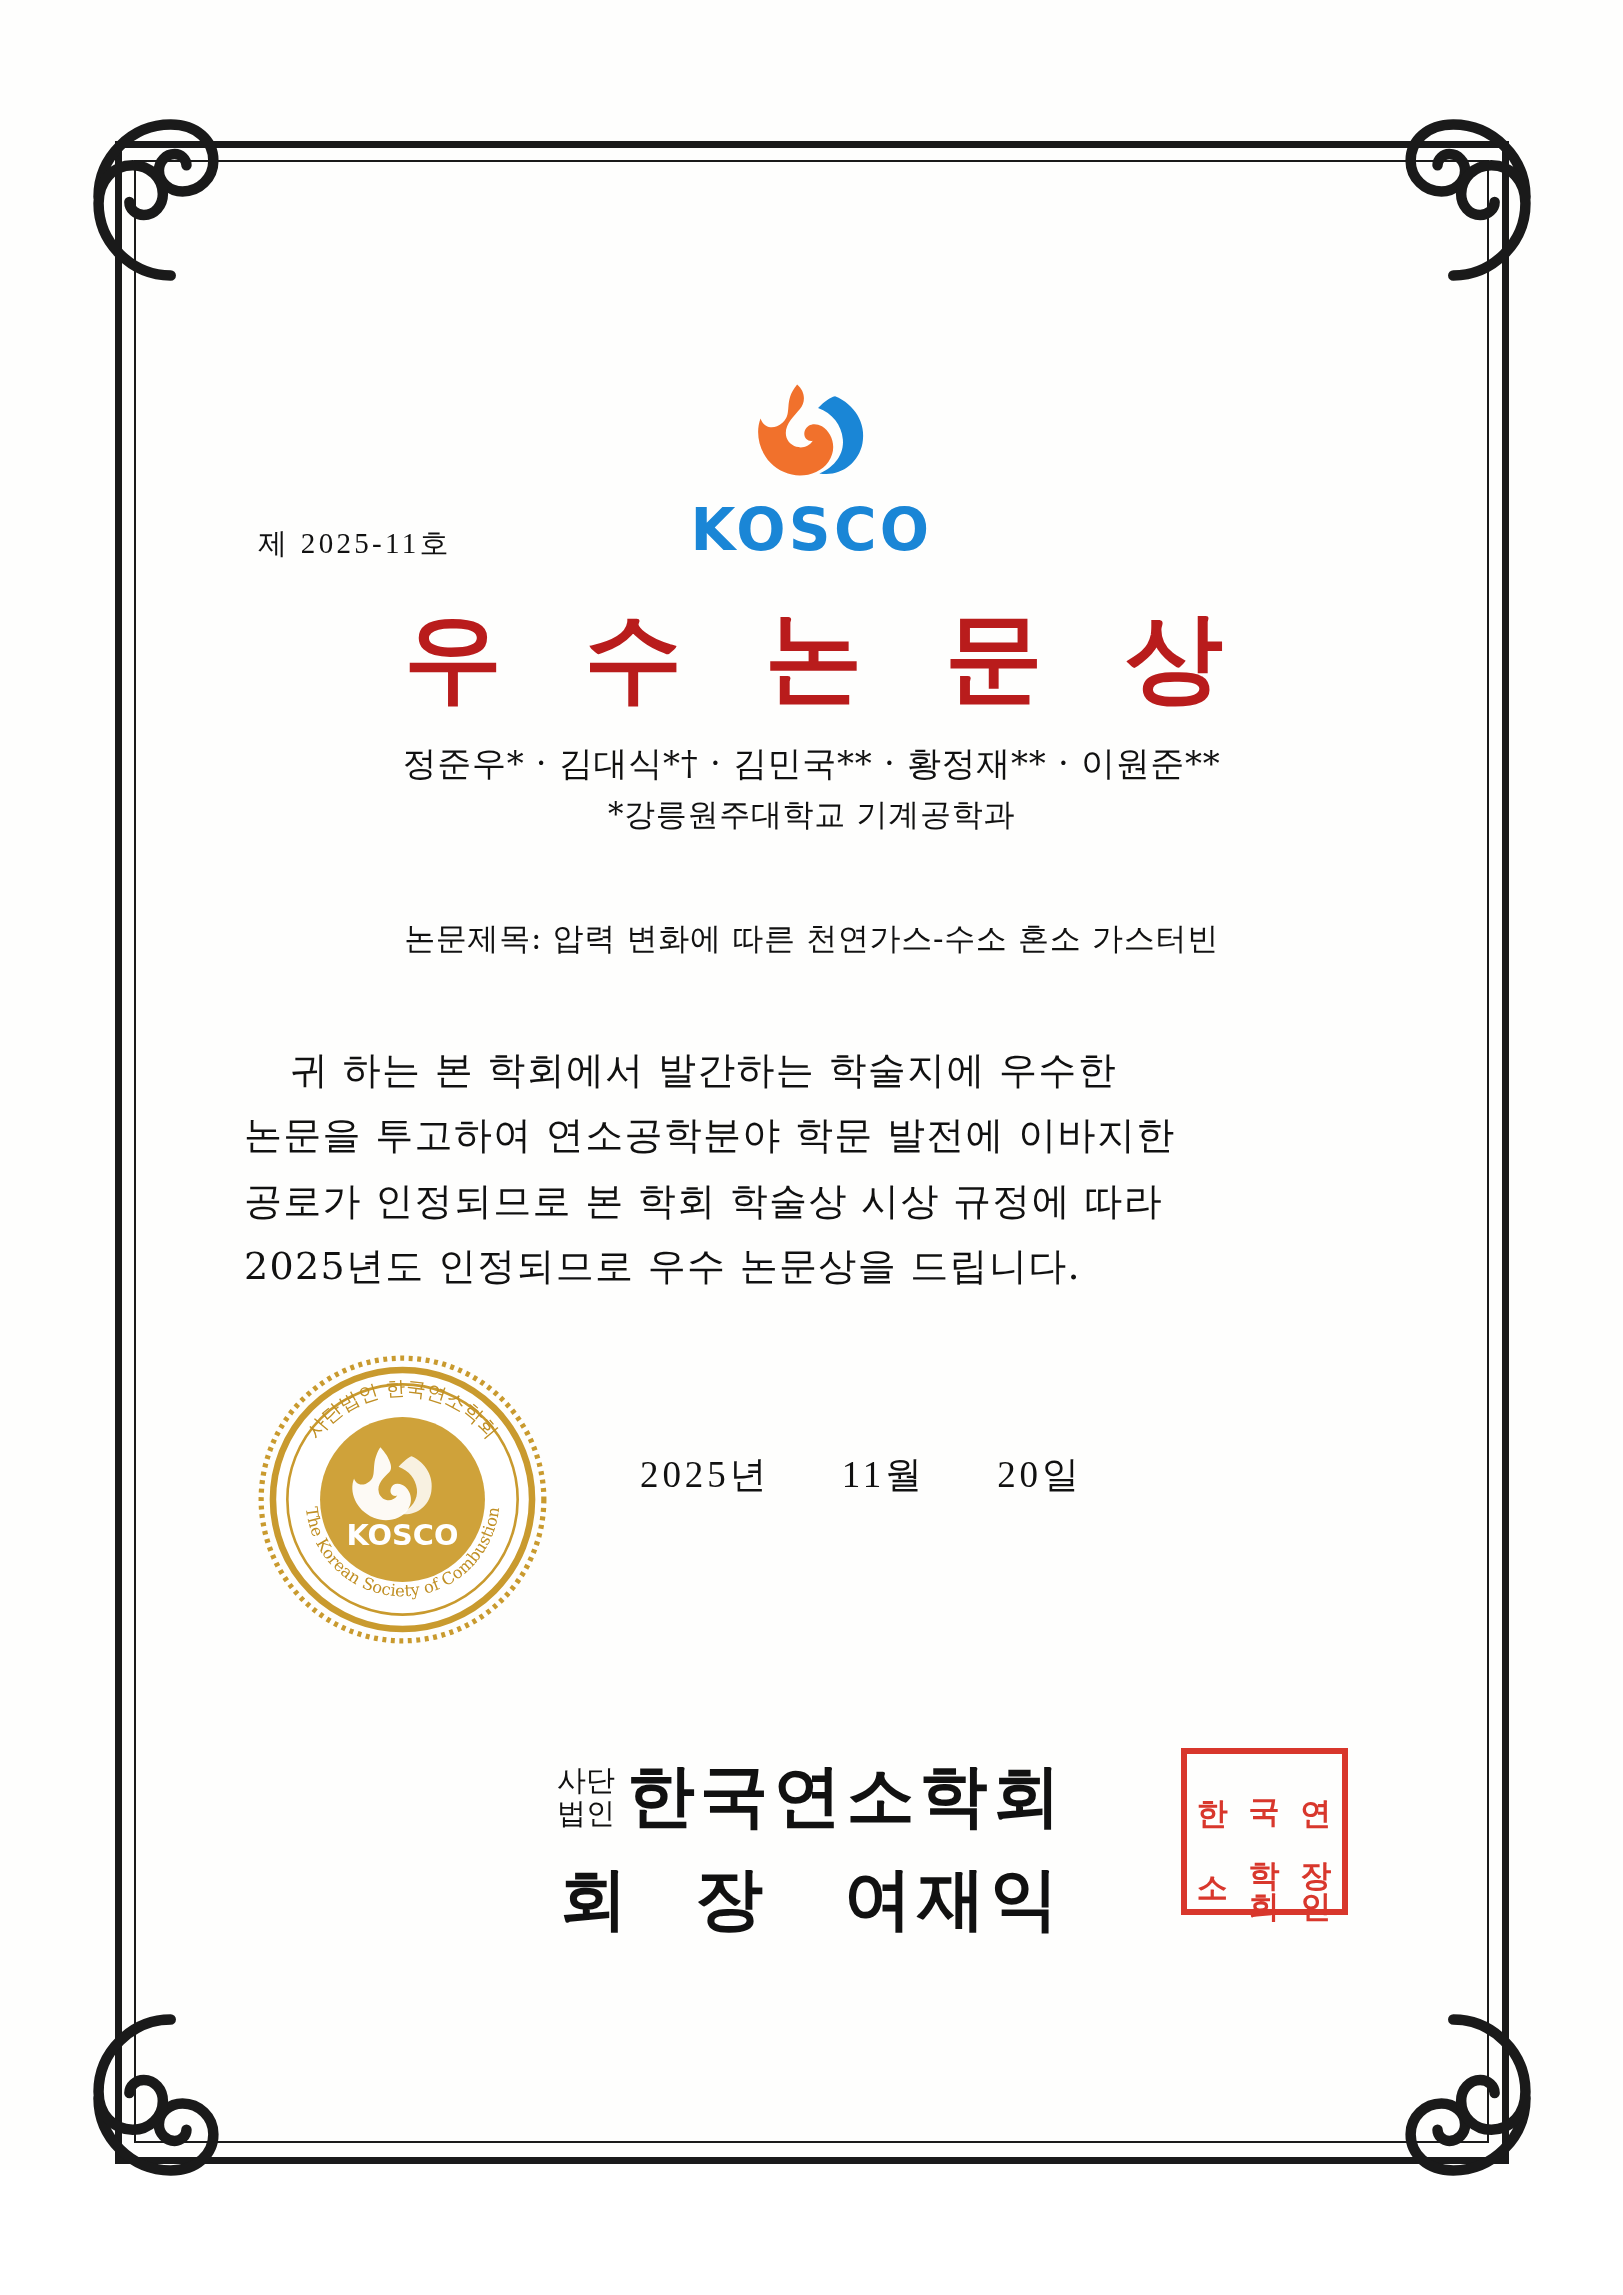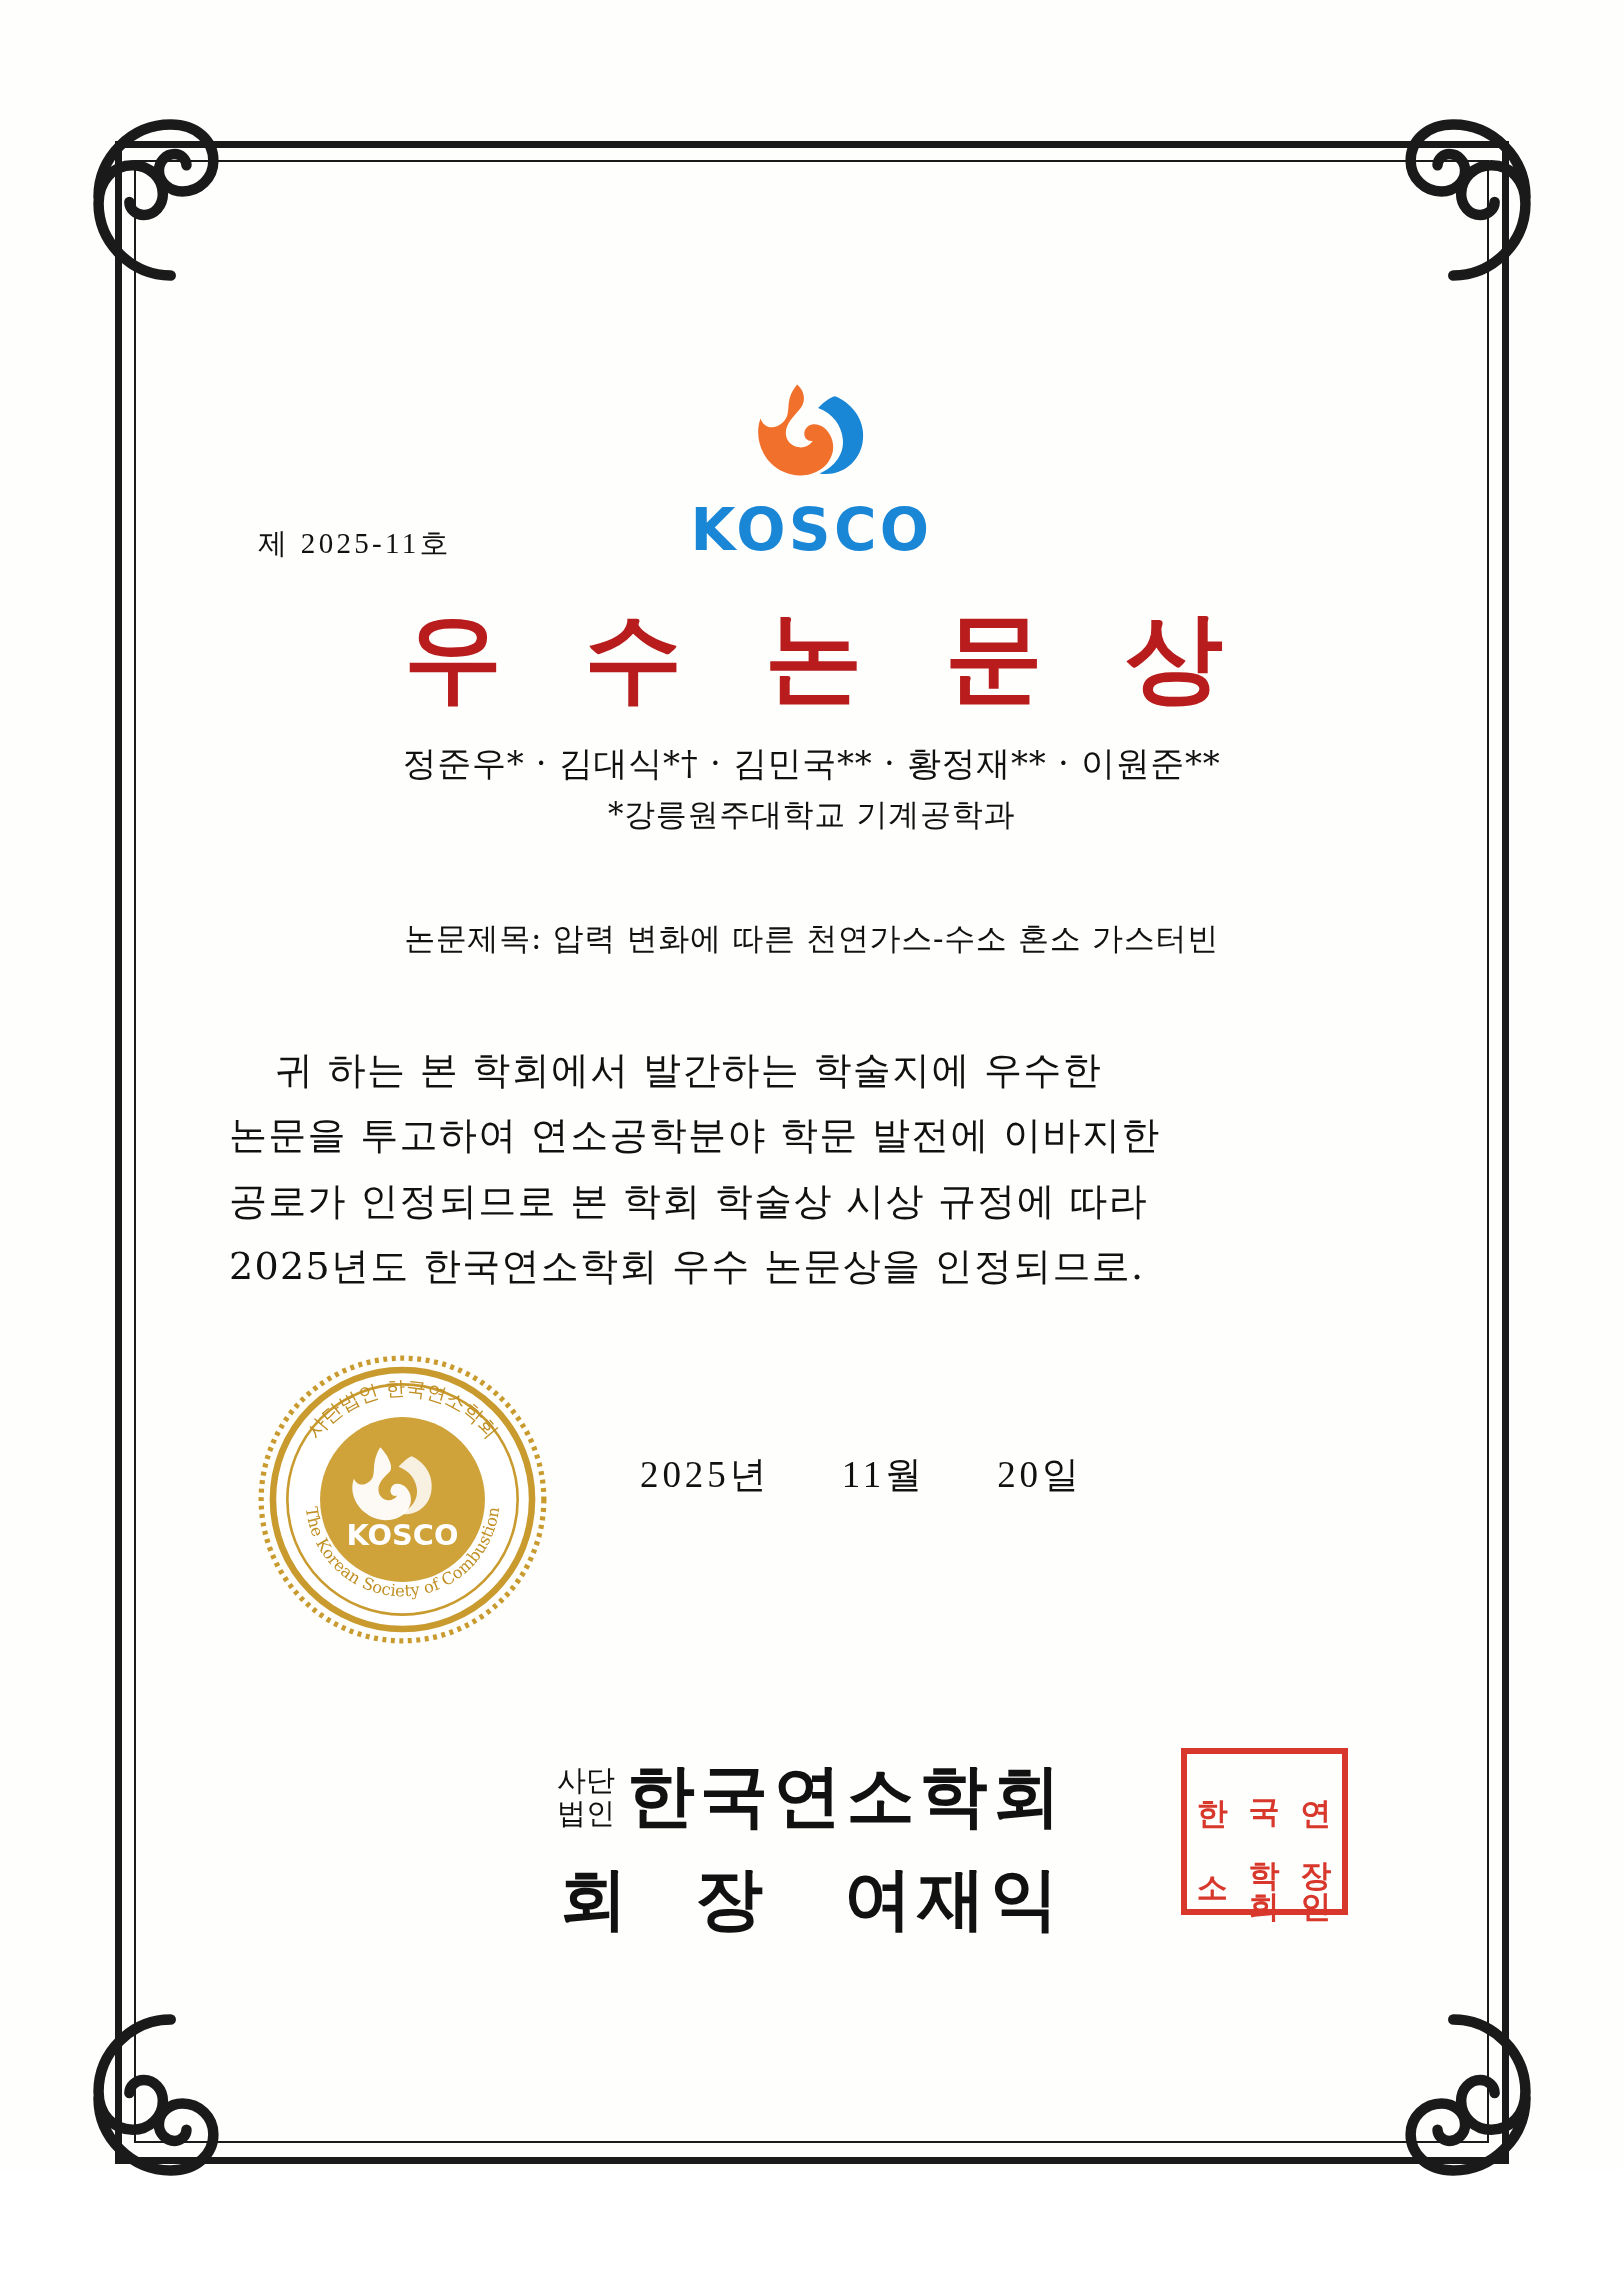--- a/index.html
+++ b/index.html
@@ -135,21 +135,21 @@
     top: 727px;
     text-align: center;
     font-size: 31px;
     line-height: 1.6;
     letter-spacing: 0.7px;
     font-family: "DejaVu Serif", serif;
   }
 
   .body-text {
     position: absolute;
-    left: 69px;
+    left: 84px;
     width: 1172px;
     top: 851px;
     font-size: 38px;
     line-height: 1.72;
     letter-spacing: 1.3px;
     font-family: "DejaVu Serif", serif;
     text-align: left;
   }
   .body-text .indent { display: inline-block; width: 46px; }
 
@@ -294,21 +294,21 @@
     </div>
 
     <div class="paper-title">
       <div>논문제목: 압력 변화에 따른 천연가스-수소 혼소 가스터빈</div>
     </div>
 
     <div class="body-text">
       <div><span class="indent"></span><span>귀 하는 본 학회에서 발간하는 학술지에 우수한</span></div>
       <div>논문을 투고하여 연소공학분야 학문 발전에 이바지한</div>
       <div>공로가 인정되므로 본 학회 학술상 시상 규정에 따라</div>
-      <div>2025년도 한국연소학회 우수 논문상을 인정되므로.</div>
+      <div>2025년도 인정되므로 우수 논문상을 드립니다.</div>
     </div>
 
     <div class="seal">
       <svg viewBox="0 0 460 460" width="301" height="301">
         <defs>
           <path id="arcTop" d="M 70 230 A 160 160 0 0 1 390 230" fill="none"></path>
           <path id="arcBottom" d="M 82 230 A 148 148 0 0 0 378 230" fill="none"></path>
         </defs>
         <circle cx="230" cy="230" r="216" fill="none" stroke="#c99a2e" stroke-width="8" stroke-dasharray="6 7"></circle>
         <circle cx="230" cy="230" r="198" fill="#ffffff" stroke="#c99a2e" stroke-width="10"></circle>

